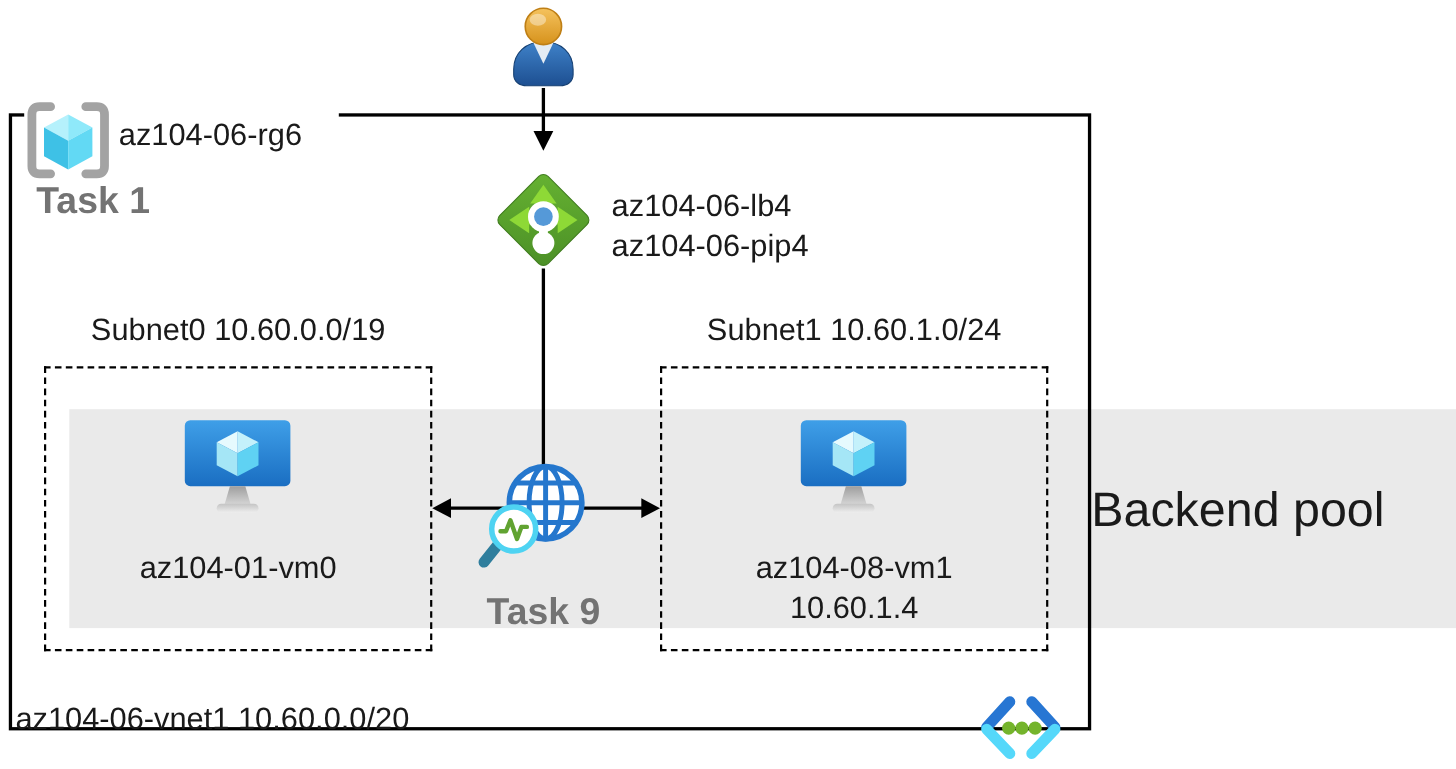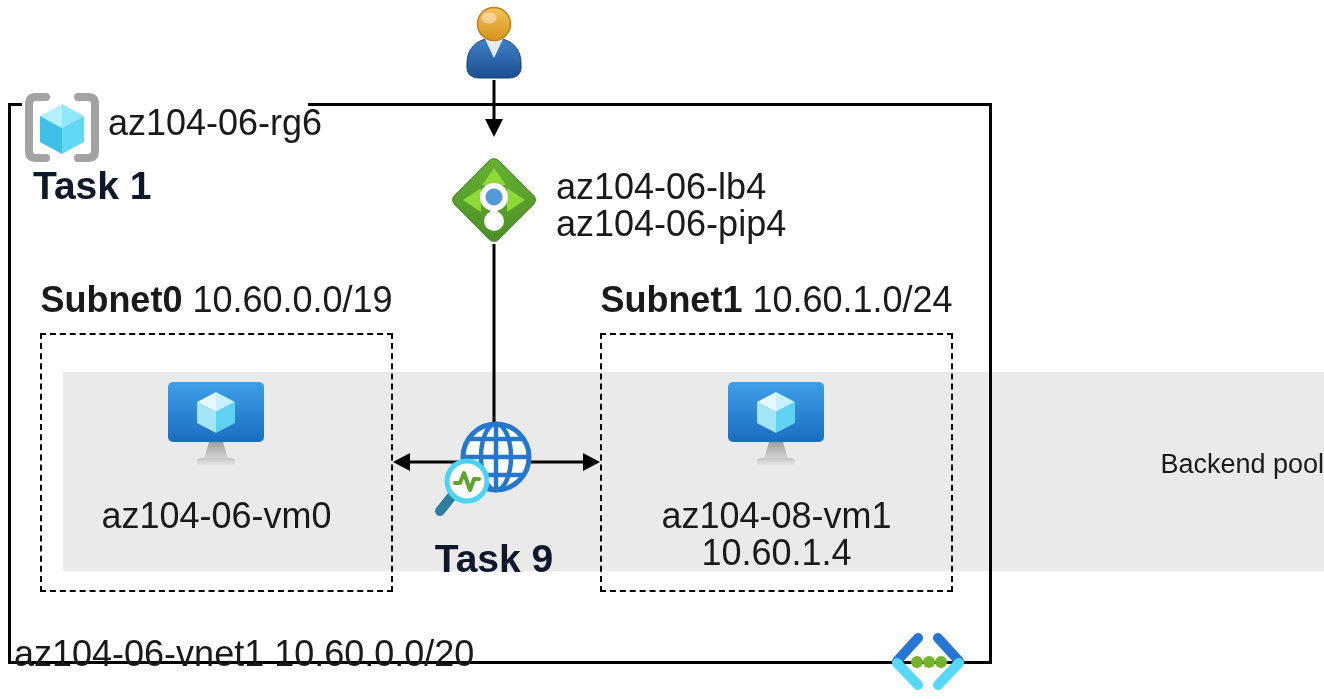--- a/index.html
+++ b/index.html
@@ -6,30 +6,30 @@
   .canvas {
     position:relative; width:1324px; height:699px; background:#fff;
     font-family:"Liberation Sans", sans-serif; color:#1a1a1a; overflow:hidden;
   }
   .abs { position:absolute; }
   .band { left:63px; top:372px; width:1261px; height:199px; background:#eaeaea; }
   .rg-box { left:8px; top:103px; width:984px; height:561px; border:3px solid #000; box-sizing:border-box; background:transparent; }
   .border-gap { left:22px; top:100px; width:286px; height:9px; background:#fff; }
   .subnet-box { top:333px; width:353px; height:259px; border:2px dashed #000; box-sizing:border-box; }
   .sb0 { left:40px; } .sb1 { left:600px; }
-  .txt { font-size:36px; line-height:34px; white-space:nowrap; }
-  .b { font-weight:bold; }
-  .task { font-size:39px; font-weight:bold; color:#0f172a; white-space:nowrap; }
+  .txt { font-size:28px; line-height:34px; white-space:nowrap; }
+  .b { font-weight:normal; }
+  .task { font-size:34px; font-weight:bold; color:#737373; white-space:nowrap; }
   .rg-label { left:108px; top:106px; }
   .task1 { left:33px; top:164px; }
   .lb-labels { left:556px; top:168px; line-height:37px; }
   .subnet-label { top:283px; width:353px; text-align:center; }
   .vm-labels { top:497px; width:353px; text-align:center; line-height:37px; }
   .task2 { left:404px; top:537px; width:180px; text-align:center; }
-  .backend-label { left:992px; top:442px; width:332px; text-align:right; font-size:27px; line-height:44px; white-space:nowrap; }
+  .backend-label { left:992px; top:442px; width:332px; text-align:left; font-size:44px; line-height:44px; white-space:nowrap; }
   .vnet-label { left:14px; top:637px; }
   svg { display:block; }
   .connectors { left:0; top:0; pointer-events:none; }
 </style>
 </head>
 <body>
 
 <div class="canvas">
 
   <svg width="0" height="0" style="position:absolute">
@@ -174,21 +174,21 @@
   <div class="abs txt subnet-label sb0">
     <span class="b">Subnet0</span>
     <span>10.60.0.0/19</span>
   </div>
   <div class="abs txt subnet-label sb1">
     <span class="b">Subnet1</span>
     <span>10.60.1.0/24</span>
   </div>
 
   <div class="abs txt vm-labels sb0">
-    <div>az104-06-vm0</div>
+    <div>az104-01-vm0</div>
   </div>
   <div class="abs txt vm-labels sb1">
     <div>az104-08-vm1</div>
     <div>10.60.1.4</div>
   </div>
 
   <div class="abs task task2">Task 9</div>
 
   <div class="abs backend-label">Backend pool</div>
 

